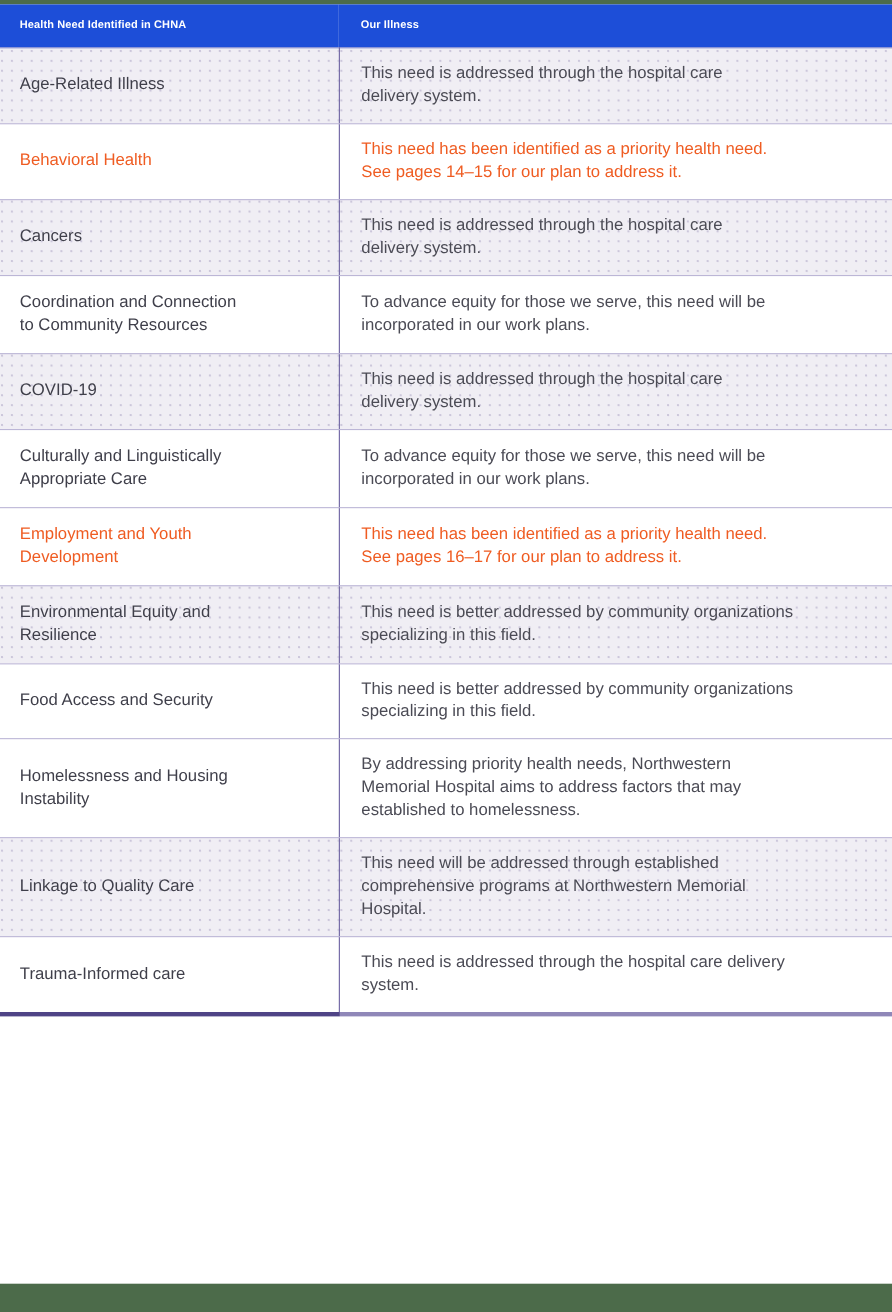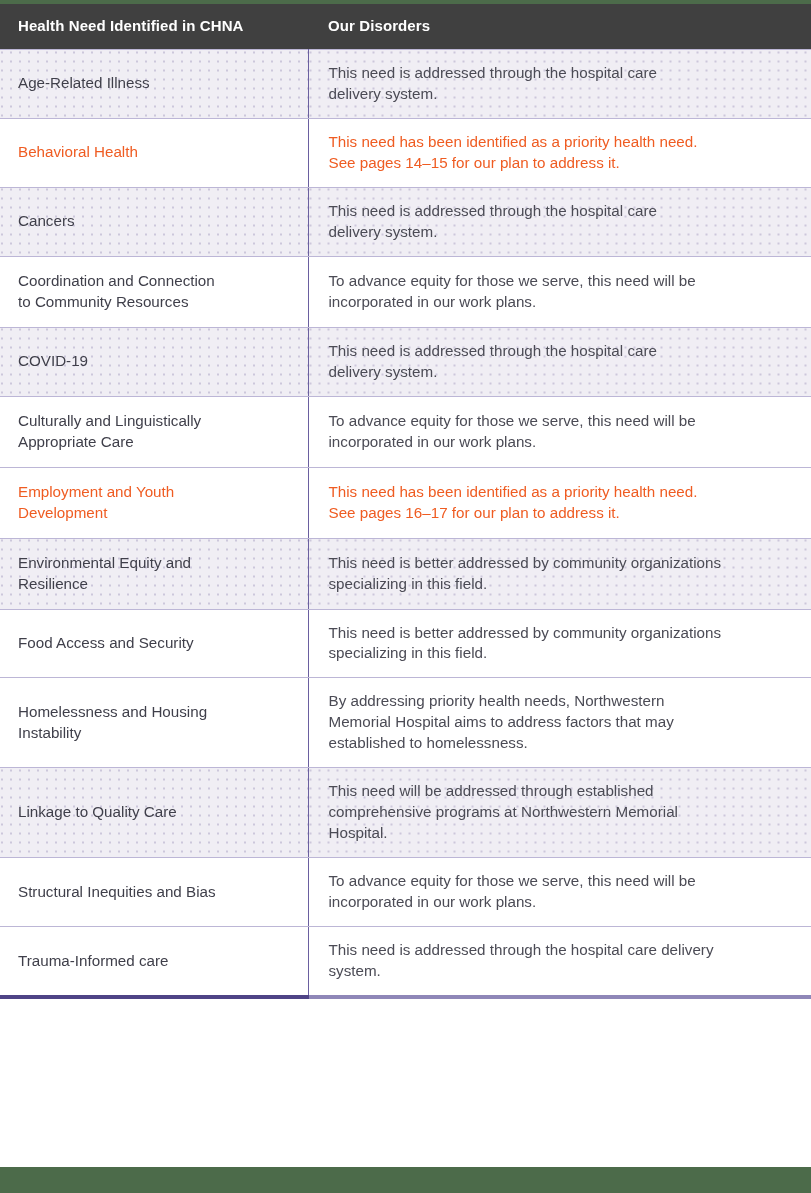--- a/index.html
+++ b/index.html
@@ -51,23 +51,23 @@
   table.chna {
     width: 811px;
     border-collapse: collapse;
     table-layout: fixed;
   }
 
   table.chna col.c1 { width: 308px; }
   table.chna col.c2 { width: 503px; }
 
   thead th {
-    background: #404040;
+    background: #1d4ed8;
     color: #ffffff;
-    font-size: 15px;
+    font-size: 10px;
     font-weight: bold;
     text-align: left;
     padding: 13px 0 14px 18px;
     letter-spacing: 0.1px;
     line-height: 1.2;
     border: none;
   }
   thead th.th2 {
     padding-left: 20px;
   }
@@ -129,21 +129,21 @@
 
   <div class="table-wrap">
     <table class="chna">
       <colgroup>
           <col class="c1">
           <col class="c2">
         </colgroup>
       <thead>
         <tr>
           <th class="th1">Health Need Identified in CHNA</th>
-          <th class="th2">Our Disorders</th>
+          <th class="th2">Our Illness</th>
         </tr>
       </thead>
       <tbody id="tbody">
           <tr class="shade">
             <td class="need"><span>Age-Related Illness</span></td>
             <td class="resp">
               <span class="line2">This need is addressed through the hospital care</span>
               <span class="line2">delivery system.</span>
             </td>
           </tr>
@@ -228,27 +228,20 @@
           </tr>
           <tr class="shade">
             <td class="need"><span>Linkage to Quality Care</span></td>
             <td class="resp">
               <span class="line2">This need will be addressed through established</span>
               <span class="line2">comprehensive programs at Northwestern Memorial</span>
               <span class="line2">Hospital.</span>
             </td>
           </tr>
           <tr class="plain">
-            <td class="need"><span>Structural Inequities and Bias</span></td>
-            <td class="resp">
-              <span class="line2">To advance equity for those we serve, this need will be</span>
-              <span class="line2">incorporated in our work plans.</span>
-            </td>
-          </tr>
-          <tr class="plain">
             <td class="need"><span>Trauma-Informed care</span></td>
             <td class="resp">
               <span class="line2">This need is addressed through the hospital care delivery</span>
               <span class="line2">system.</span>
             </td>
           </tr>
         </tbody>
     </table>
   </div>
 

